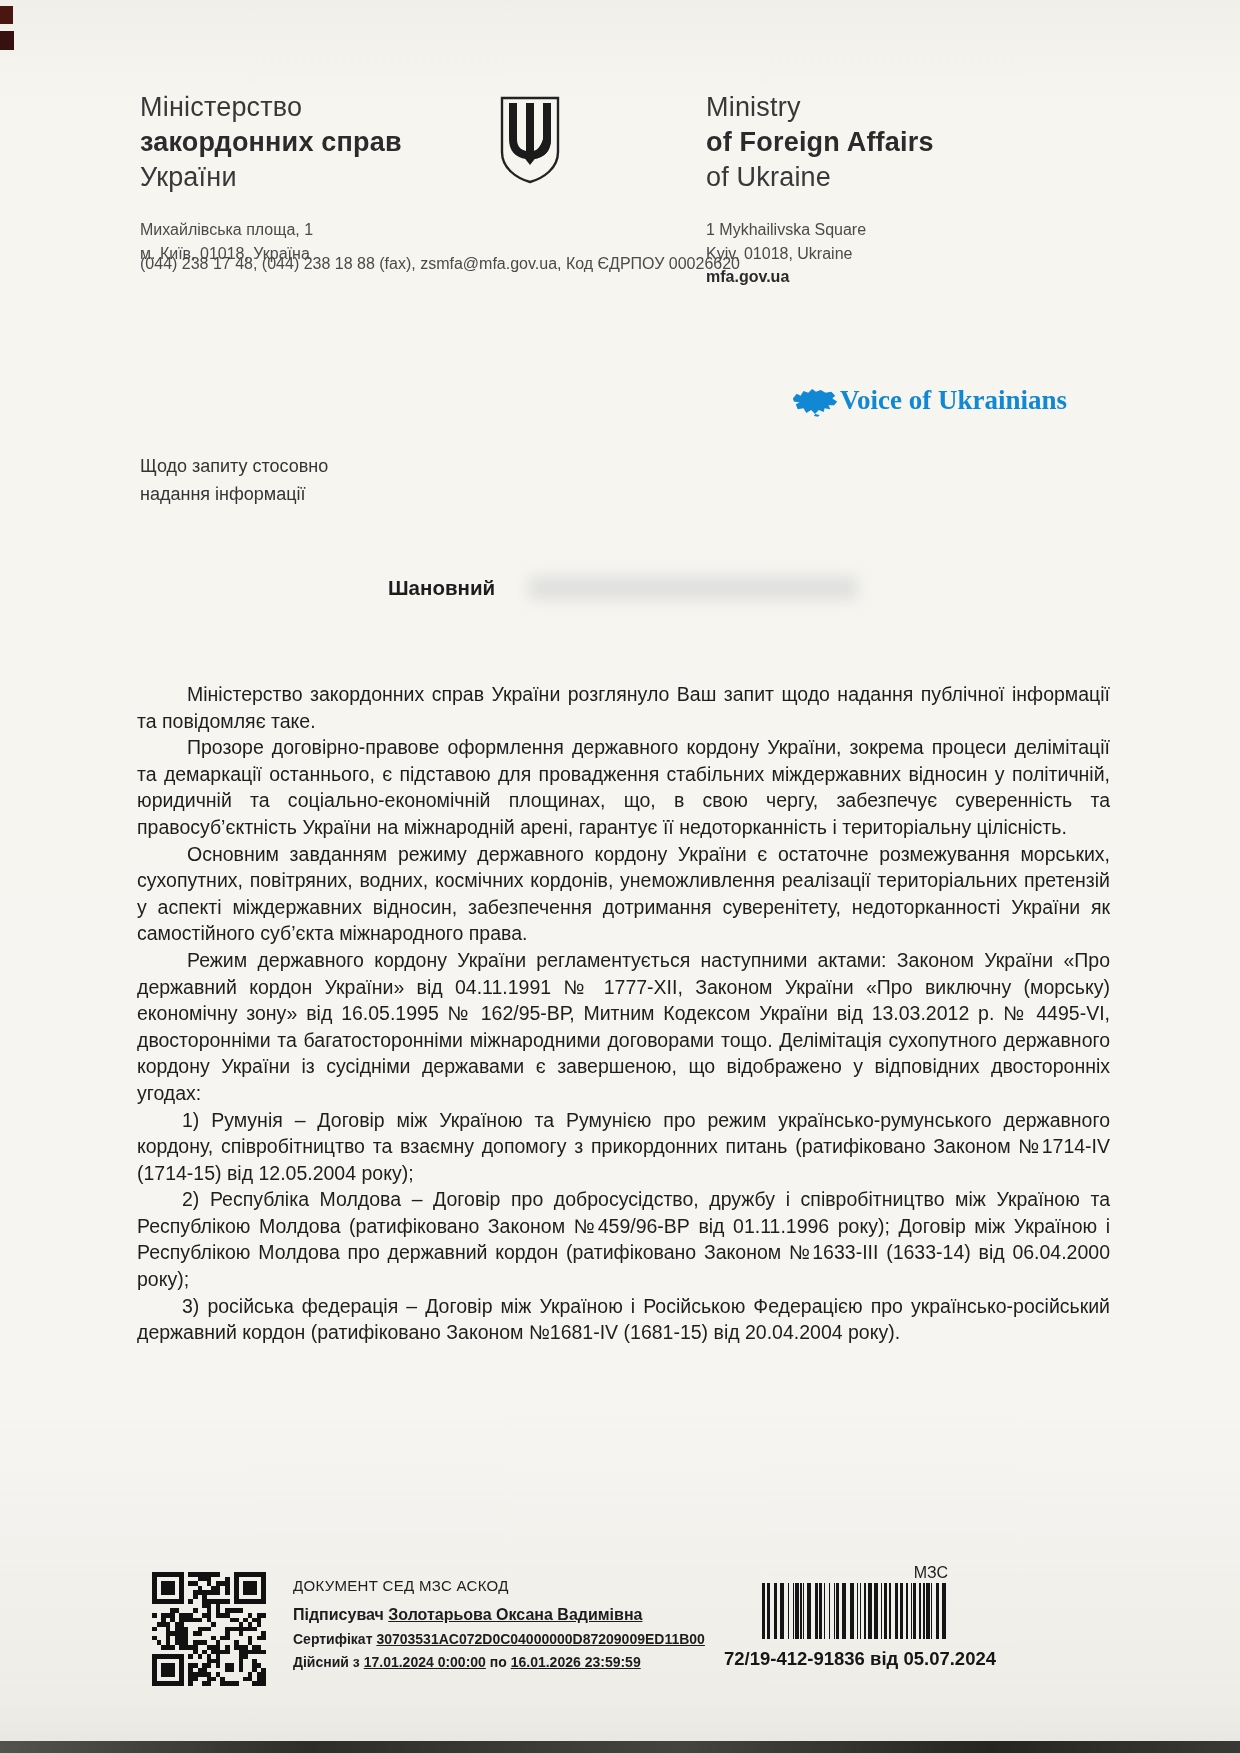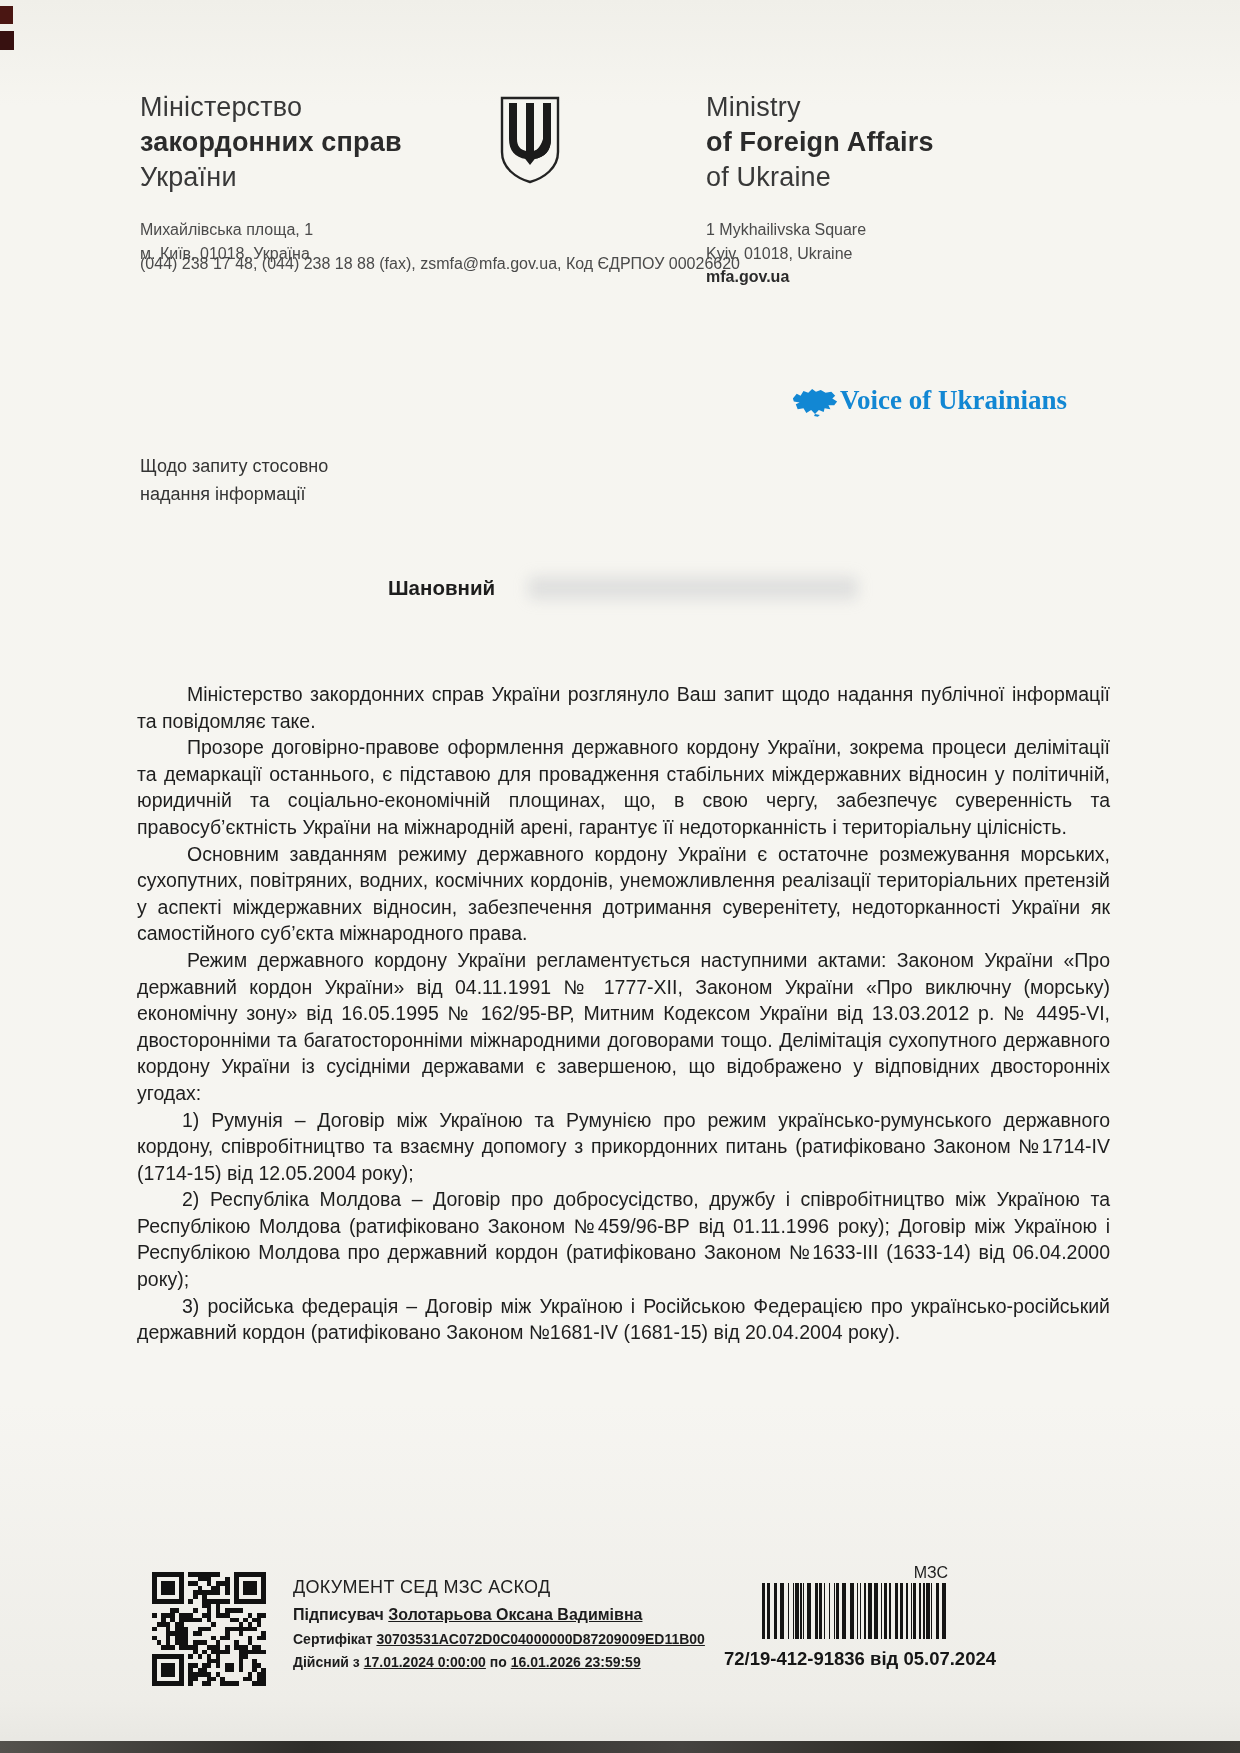--- a/index.html
+++ b/index.html
@@ -35,21 +35,21 @@
     background:rgba(175,178,185,.30);filter:blur(7px);border-radius:6px;}
   
   .body-text{position:absolute;left:137px;top:646px;width:973px;
     font-size:19.5px;line-height:26.6px;color:#1e1e1e;text-align:justify;margin-top:35px;}
   .body-text p{margin:0;}
   .p-ind{text-indent:50px;}
   .p-list{margin-left:50px;text-indent:45px;}
   .p-closing{margin-left:50px;}
   
   .qr{position:absolute;left:152px;top:1572px;}
-  .f-title{position:absolute;left:293px;top:1577px;font-size:18px;color:#202020;letter-spacing:.3px;}
+  .f-title{position:absolute;left:293px;top:1577px;font-size:15px;color:#202020;letter-spacing:.3px;}
   .f-line{position:absolute;left:293px;font-size:16px;font-weight:700;color:#1c1c1c;white-space:nowrap;}
   .f-signer{top:1606px;}
   .f-cert{top:1631px;font-size:14px;}
   .f-valid{top:1654px;font-size:14px;}
   .f-line .u{text-decoration:underline;}
   .f-line .lbl{font-weight:700;}
   .mzc{position:absolute;left:762px;top:1564px;width:186px;text-align:right;font-size:16px;color:#1c1c1c;}
   .barcode{position:absolute;left:762px;top:1583px;}
   .doc-num{position:absolute;left:700px;top:1648px;width:320px;text-align:center;
     font-size:18.5px;font-weight:600;color:#161616;white-space:nowrap;}

